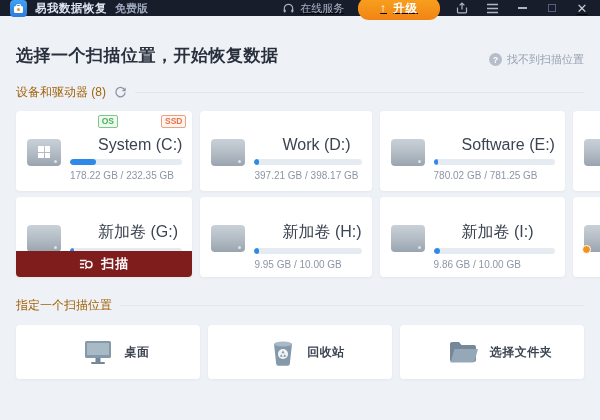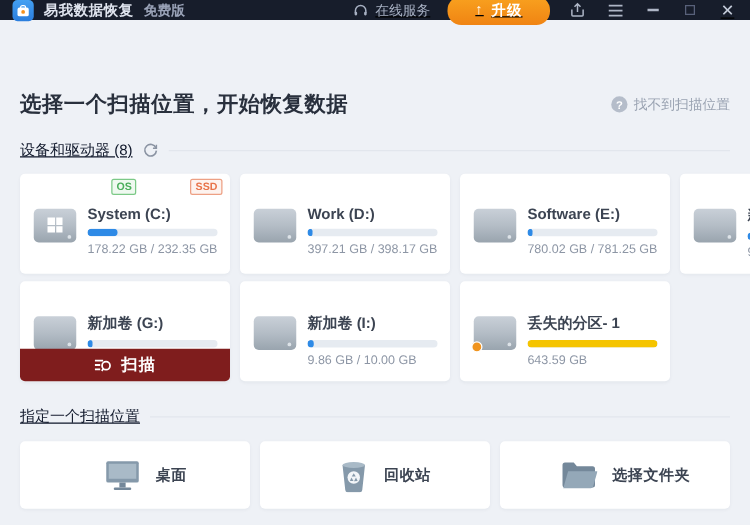--- a/index.html
+++ b/index.html
@@ -17,46 +17,46 @@
   .tb-right { margin-left:auto; display:flex; align-items:center; gap:14px;text-decoration:underline; }
   .online { display:flex; align-items:center; gap:5px; color:#a7b0c2; font-size:11px; cursor:pointer; }
   .upgrade-btn { display:flex; align-items:center; gap:6px; background:linear-gradient(180deg,#f9a21f,#f08413); color:#fff; font-size:11.5px; font-weight:bold; border:none; border-radius:11px; padding:4px 22px; cursor:pointer; letter-spacing:1px; }
   .tb-icon { display:flex; align-items:center; justify-content:center; width:16px; height:16px; cursor:pointer; }
   .win-min { width:9px; height:0; border-top:2px solid #aeb6c6; display:block; }
   .win-max { width:8px; height:8px; border:1px solid #58617a; display:block; }
   .win-close { color:#c3cad8; font-size:13px; line-height:13px; }
 
   
   .content { padding:0 16px; }
-  .page-head { display:flex; align-items:center; padding-top:28px;margin-top:28px; }
+  .page-head { display:flex; align-items:flex-end; padding-top:28px; }
   .page-title { font-size:17px; font-weight:bold; color:#29303d; letter-spacing:.5px; }
   .help-link { margin-left:auto; display:flex; align-items:center; gap:5px; color:#99a2b1; font-size:11px; cursor:pointer; }
   .help-q { width:13px; height:13px; border-radius:50%; background:#b5bdca; color:#fff; font-size:9px; font-weight:bold; display:flex; align-items:center; justify-content:center; }
 
   .section-row { display:flex; align-items:center; gap:8px; margin-top:17px; }
-  .section-title { font-size:12px; color:#0f172a; white-space:nowrap;text-decoration:underline; }
+  .section-title { font-size:12px; color:#a16207; white-space:nowrap; }
   .section-line { flex:1; height:1px; background:#e2e6ed; }
   .refresh { cursor:pointer; display:flex; align-items:center; }
 
   .drive-grid { margin-top:10px; display:grid; grid-template-columns:repeat(4,1fr); gap:6px 8px; }
   .card { background:#fff; border-radius:4px; box-shadow:0 1px 3px rgba(25,35,60,.05); }
   .drive-card { position:relative; height:80px; cursor:pointer; }
   .badges { position:absolute; top:4px; right:6px; display:flex; gap:3px; }
   .badge { font-size:8.5px; font-weight:bold; line-height:11px; padding:0 3px; border-radius:2px; border:1px solid;margin-left:40px; }
   .badge-os { color:#4cae5c; border-color:#7cc987; background:#eff9f0; }
   .badge-ssd { color:#e8744a; border-color:#eda084; background:#fdf3ef; }
   .card-body { display:flex; gap:9px; padding:25px 10px 0 11px; }
   .drive-icon { position:relative; width:34px; height:27px; margin-top:3px; border-radius:4px; flex:0 0 auto;
     background:linear-gradient(180deg,#c9d0d8 0%,#b3bcc5 52%,#99a4ae 100%); }
   .drive-icon::after { content:""; position:absolute; right:4px; bottom:3px; width:3px; height:3px; border-radius:50%; background:#dde3e8; }
   .win-logo { position:absolute; left:11px; top:7px; width:12px; height:12px; display:grid; grid-template-columns:1fr 1fr; grid-template-rows:1fr 1fr; gap:1px; }
   .win-logo span { background:#fff; }
   .lost-dot { position:absolute; left:-2px; bottom:-2px; width:9px; height:9px; border-radius:50%; background:#f0941f; border:1.5px solid #fff; }
   .drive-info { flex:1; min-width:0; }
-  .drive-name { font-size:12px; font-weight:bold; color:#3c4452; white-space:nowrap; }
+  .drive-name { font-size:16px; font-weight:normal; color:#3c4452; white-space:nowrap;margin-left:28px; }
   .bar { margin-top:5px; height:6px; border-radius:3px; background:#e6ebf1; overflow:hidden; }
   .bar .fill { display:block; height:100%; border-radius:3px; }
   .capacity { margin-top:5px; font-size:10px; color:#8d96a5; white-space:nowrap; }
   .scan-footer { position:absolute; left:0; right:0; bottom:0; height:26px; border-radius:0 0 4px 4px; display:flex; align-items:center; justify-content:center; gap:7px; color:#fff; font-size:13px; font-weight:bold; letter-spacing:1px; cursor:pointer; }
 
   .loc-grid { margin-top:11px; display:grid; grid-template-columns:repeat(3,1fr); gap:8px; }
   .loc-card { height:54px; display:flex; align-items:center; justify-content:center; gap:12px; cursor:pointer;padding-left:16px; }
   .loc-label { font-size:12px; font-weight:bold; color:#3c4452; letter-spacing:.5px; }
   .loc-ic { display:flex; align-items:center; }
 </style>
@@ -235,20 +235,37 @@
     </div>
   </div>
       <div class="card drive-card">
 
     <div class="card-body">
       <div class="drive-icon">
         
         
       </div>
       <div class="drive-info">
+        <div class="drive-name">新加卷 (H:)</div>
+        <div class="bar">
+              <i class="fill" style="width: 4%; background: rgb(46, 138, 230);"></i>
+            </div>
+        <div class="capacity">9.95 GB / 10.00 GB</div>
+      </div>
+    </div>
+
+  </div>
+      <div class="card drive-card">
+
+    <div class="card-body">
+      <div class="drive-icon">
+        
+        
+      </div>
+      <div class="drive-info">
         <div class="drive-name">新加卷 (I:)</div>
         <div class="bar">
               <i class="fill" style="width: 5%; background: rgb(46, 138, 230);"></i>
             </div>
         <div class="capacity">9.86 GB / 10.00 GB</div>
       </div>
     </div>
 
   </div>
       <div class="card drive-card">

